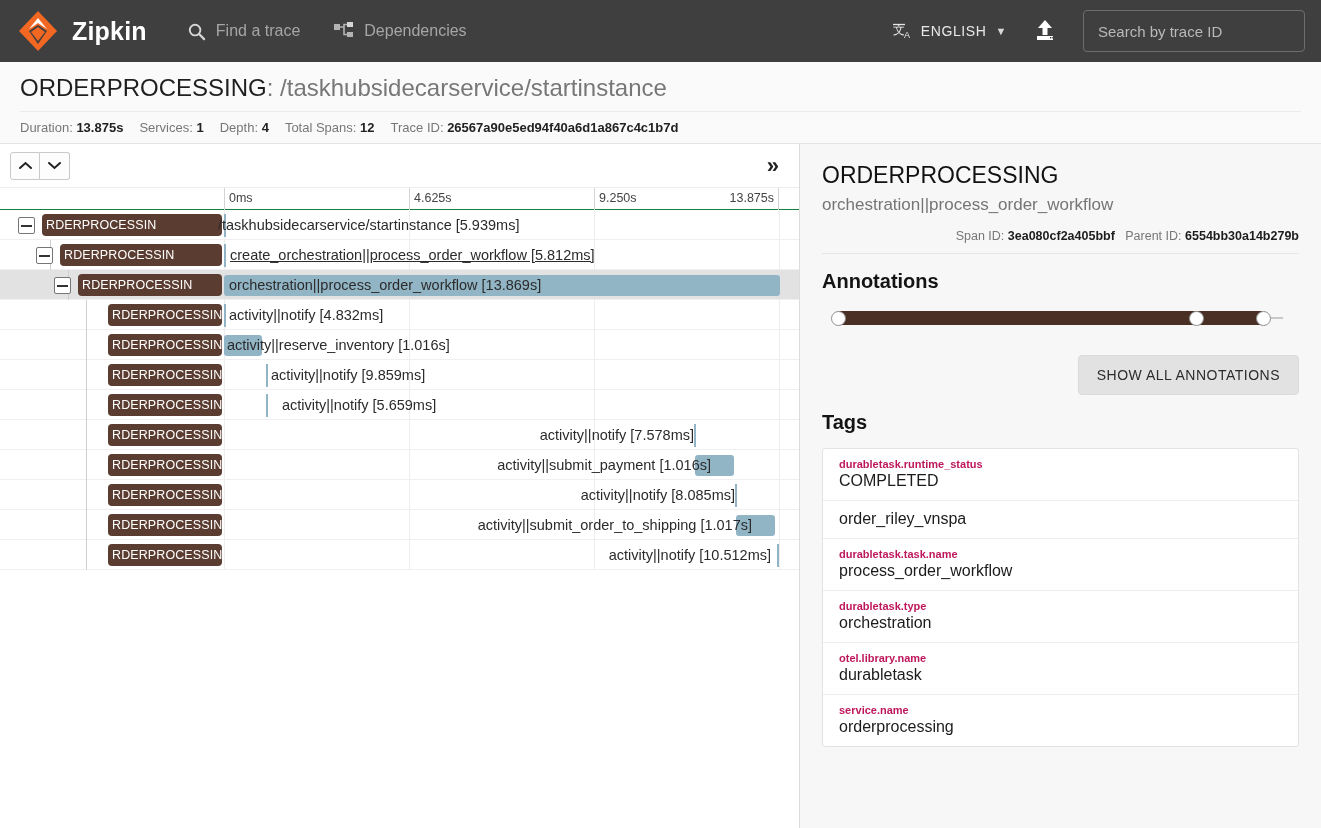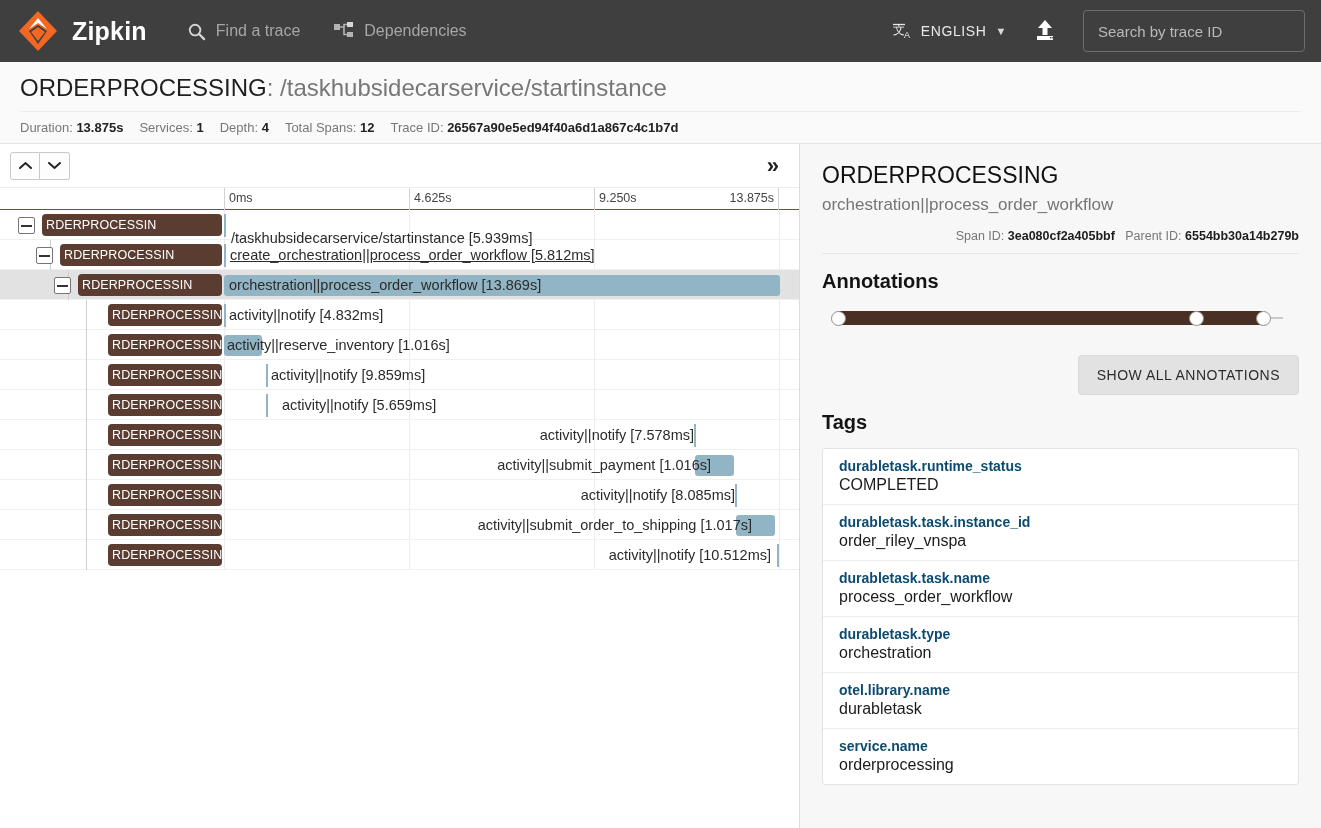--- a/index.html
+++ b/index.html
@@ -332,22 +332,22 @@
     border: 1px solid #e3e3e3;
     background: #ffffff;
     border-radius: 3px;
   }
   .tag-row {
     padding: 9px 16px 10px 16px;
     border-bottom: 1px solid #ececec;
   }
   .tag-row:last-child { border-bottom: none; }
   .tag-key {
-    font-size: 14px;
-    color: #0c4a6e;
+    font-size: 11px;
+    color: #be185d;
     font-weight: bold;
     margin-bottom: 2px;
   }
   .tag-val {
     font-size: 16px;
     color: #1b1b1b;
   }
 </style>
 </head>
 <body>
@@ -468,21 +468,21 @@
     <div class="rows" id="rows">
         <div class="grid-line" style="left: 224px;"></div>
         <div class="grid-line" style="left: 409px;"></div>
         <div class="grid-line" style="left: 594px;"></div>
         <div class="grid-line" style="left: 779px;"></div>
         <div class="span-row">
           <div class="row-sep"></div>
           <div class="tree-toggle" style="left: 18px;"></div>
           <div class="svc-badge" style="left: 42px; width: 180px;">RDERPROCESSIN</div>
           <div class="span-tick" style="left: 224px;"></div>
-          <div class="span-label" style="left: 231px; margin-top: 13px;">/taskhubsidecarservice/startinstance [5.939ms]</div>
+          <div class="span-label" style="left: 218px;">/taskhubsidecarservice/startinstance [5.939ms]</div>
         </div>
         <div class="span-row">
           <div class="row-sep"></div>
           <div class="tree-line" style="left: 50px; top: 0px; height: 30px;"></div>
           <div class="tree-toggle" style="left: 36px;"></div>
           <div class="svc-badge" style="left: 60px; width: 162px;">RDERPROCESSIN</div>
           <div class="span-tick" style="left: 224px;"></div>
           <div class="span-label" style="left: 230px; text-decoration: underline;">create_orchestration||process_order_workflow [5.812ms]</div>
         </div>
         <div class="span-row selected">
@@ -584,21 +584,20 @@
       <button class="show-all-btn">SHOW ALL ANNOTATIONS</button>
     </div>
 
     <div class="sec-title">Tags</div>
     <div class="tags-box" id="tags-box">
         <div class="tag-row">
           <div class="tag-key">durabletask.runtime_status</div>
           <div class="tag-val">COMPLETED</div>
         </div>
         <div class="tag-row">
-          <div class="tag-key">durabletask.task.instance_id</div>
           <div class="tag-val">order_riley_vnspa</div>
         </div>
         <div class="tag-row">
           <div class="tag-key">durabletask.task.name</div>
           <div class="tag-val">process_order_workflow</div>
         </div>
         <div class="tag-row">
           <div class="tag-key">durabletask.type</div>
           <div class="tag-val">orchestration</div>
         </div>

